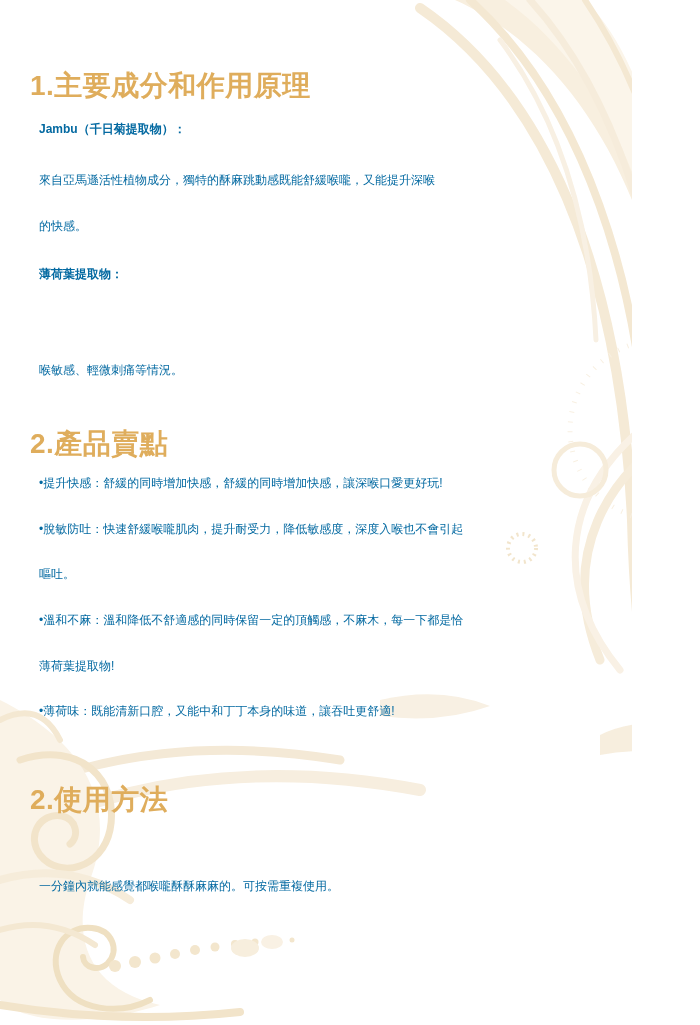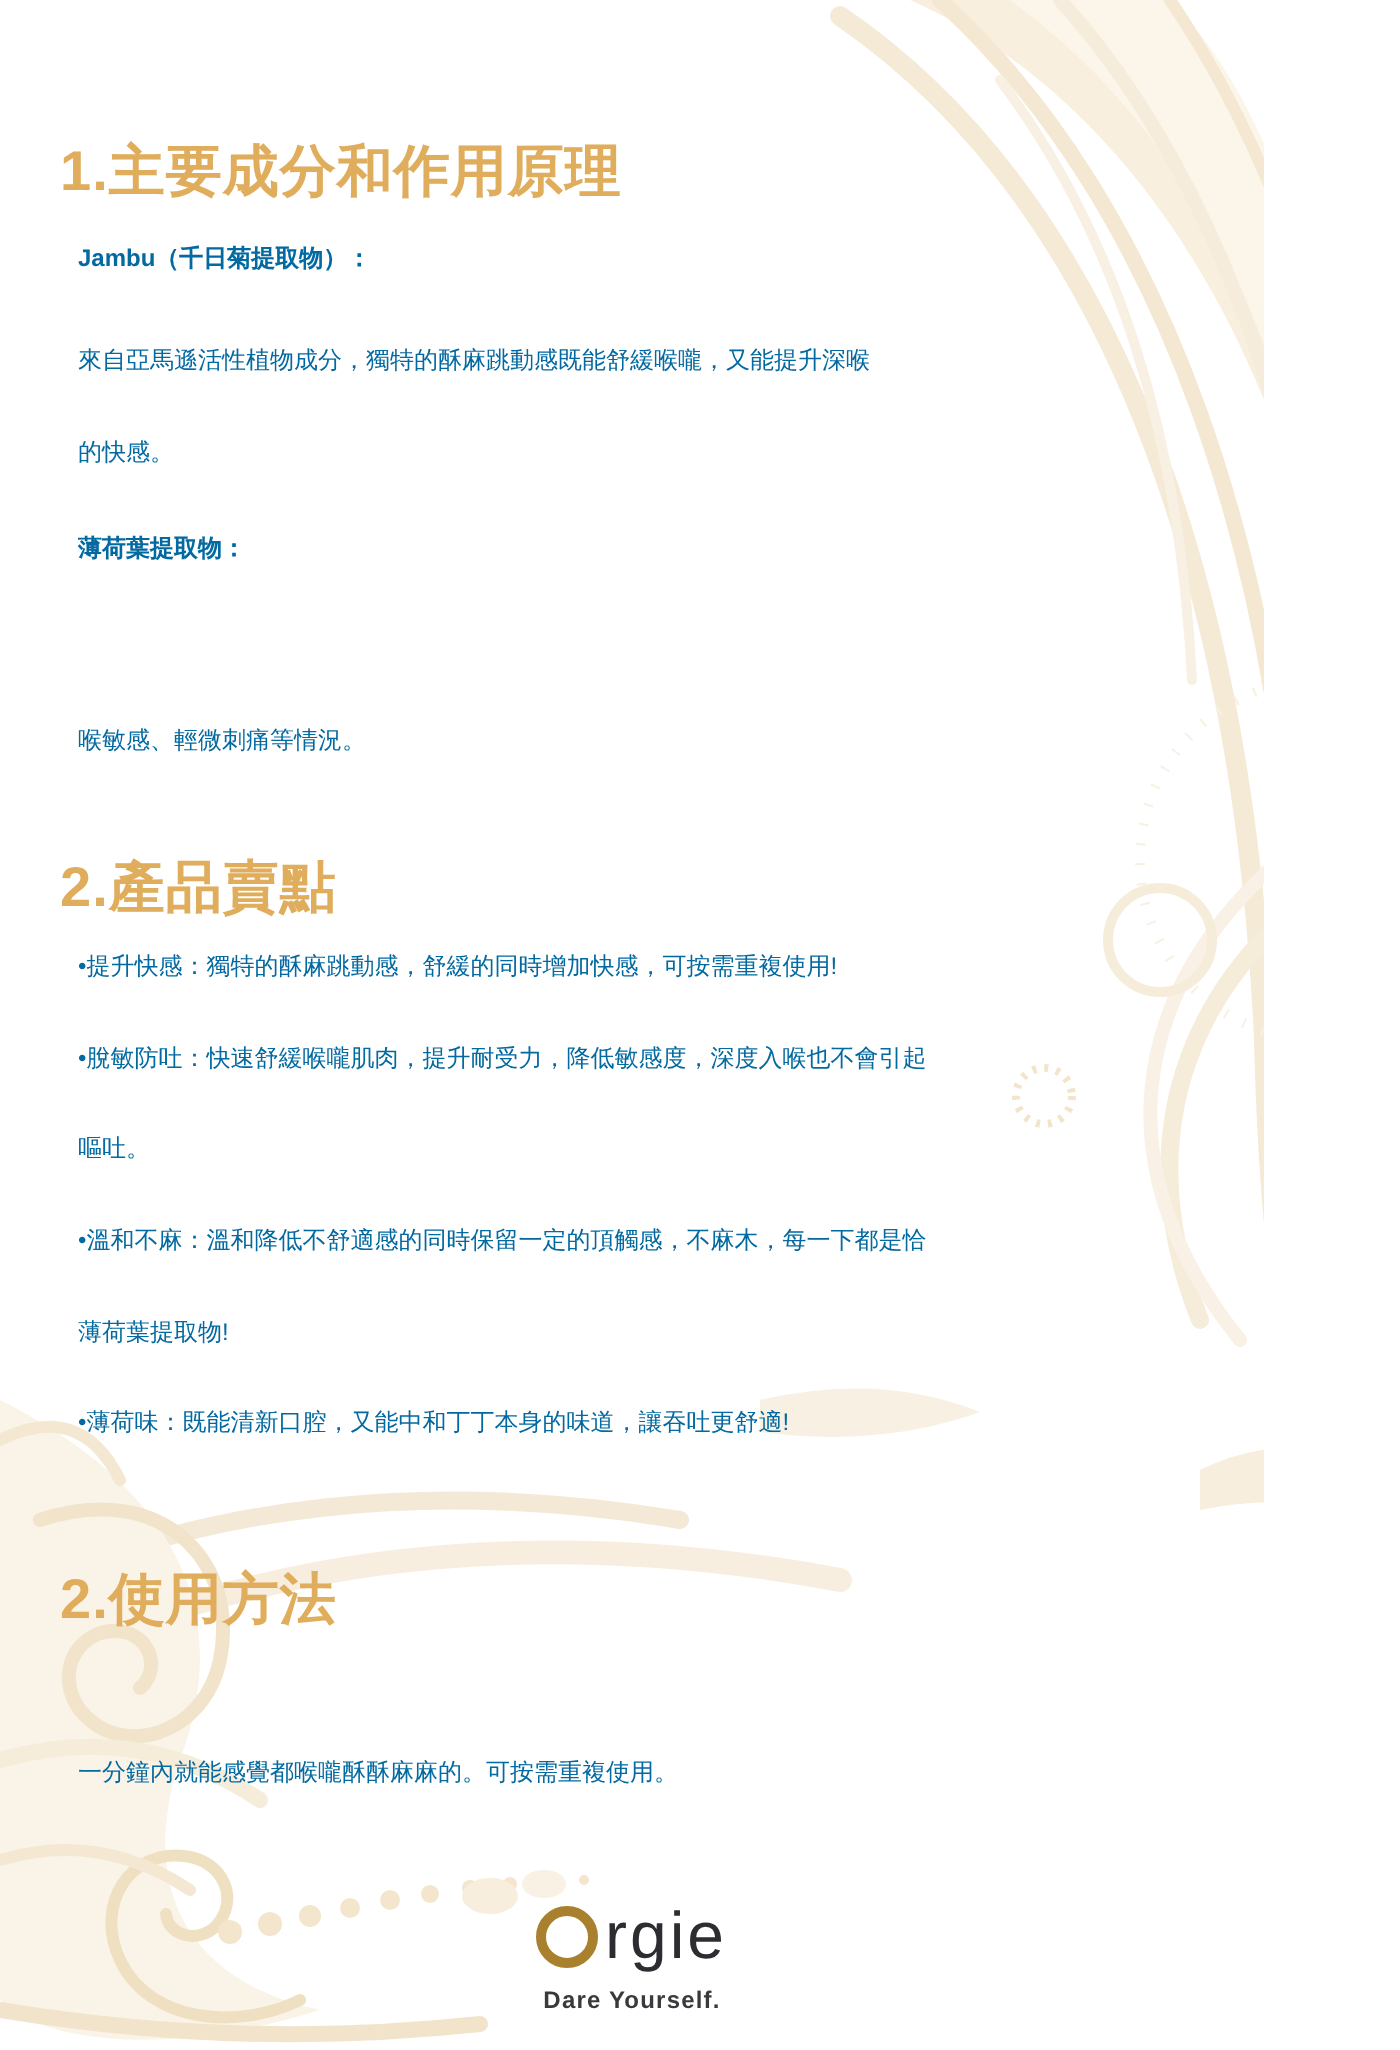--- a/index.html
+++ b/index.html
@@ -106,31 +106,24 @@
   </svg>
 
   <div class="heading h1">1.主要成分和作用原理</div>
   <div class="txt label y106">Jambu（千日菊提取物）：</div>
   <div class="txt y157">來自亞馬遜活性植物成分，獨特的酥麻跳動感既能舒緩喉嚨，又能提升深喉</div>
   <div class="txt y203">的快感。</div>
   <div class="txt label y251">薄荷葉提取物：</div>
   <div class="txt y347">喉敏感、輕微刺痛等情況。</div>
 
   <div class="heading h2">2.產品賣點</div>
-  <div class="txt y460">•提升快感：獨特的酥麻跳動感，舒緩的同時增加快感，可按需重複使用!</div>
+  <div class="txt y460">•提升快感：舒緩的同時增加快感，舒緩的同時增加快感，讓深喉口愛更好玩!</div>
   <div class="txt y506">•脫敏防吐：快速舒緩喉嚨肌肉，提升耐受力，降低敏感度，深度入喉也不會引起</div>
   <div class="txt y551">嘔吐。</div>
   <div class="txt y597">•溫和不麻：溫和降低不舒適感的同時保留一定的頂觸感，不麻木，每一下都是恰</div>
   <div class="txt y643">薄荷葉提取物!</div>
   <div class="txt y688">•薄荷味：既能清新口腔，又能中和丁丁本身的味道，讓吞吐更舒適!</div>
 
   <div class="heading h3">2.使用方法</div>
   <div class="txt y863">一分鐘內就能感覺都喉嚨酥酥麻麻的。可按需重複使用。</div>
 
-  <div class="logo">
-    <div class="logo-row">
-      <span class="logo-o"></span>
-        <span class="logo-rest">rgie</span>
-    </div>
-    <div class="tagline">Dare Yourself.</div>
-  </div>
 
 </div>
 
 </body></html>

